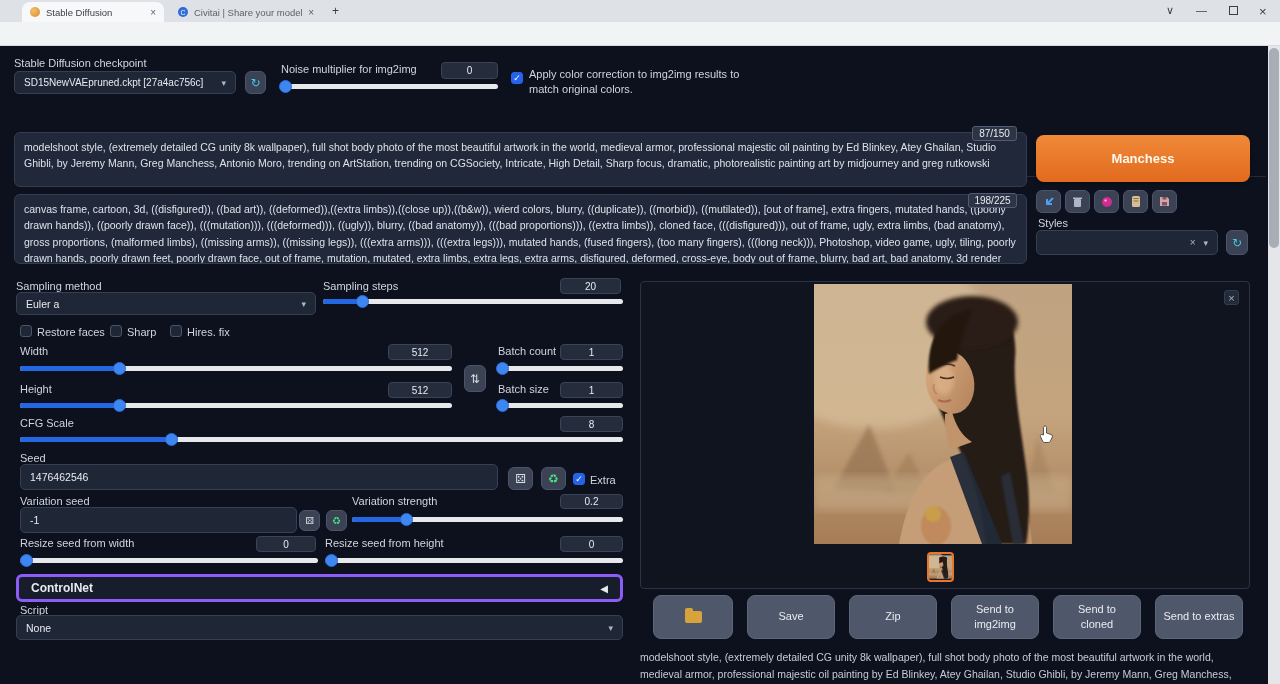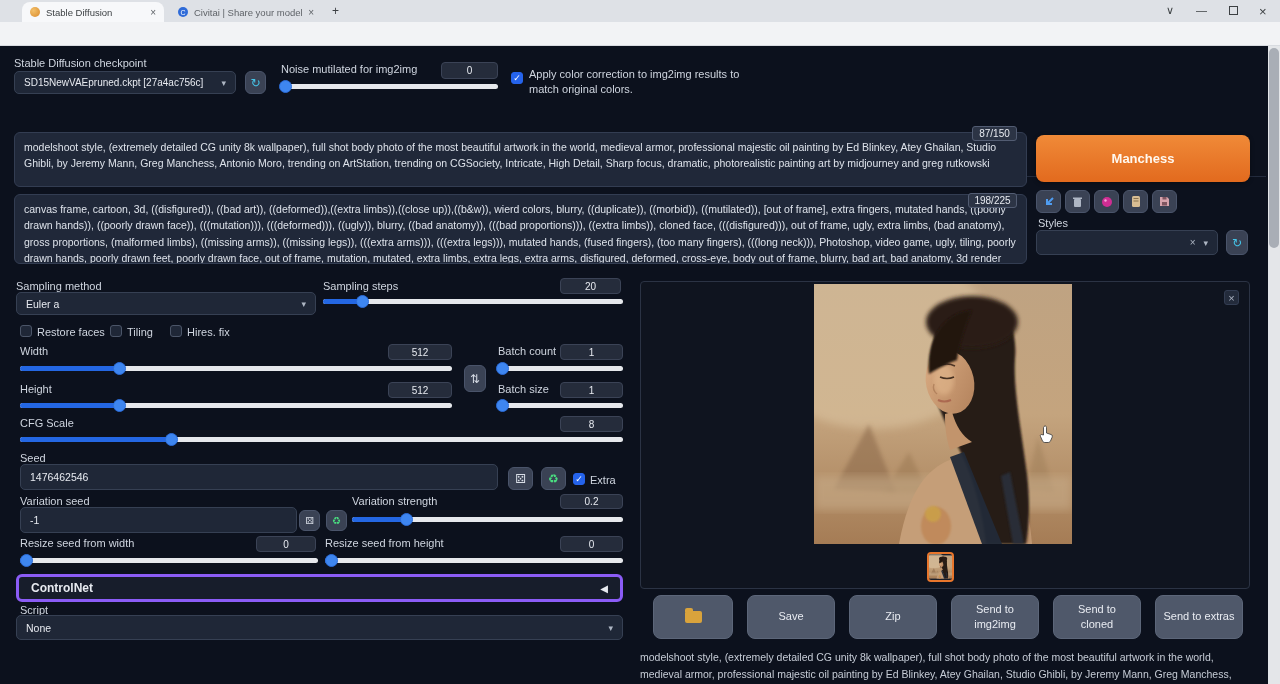--- a/index.html
+++ b/index.html
@@ -171,21 +171,21 @@
     </svg>
 
     <span class="abs lbl" style="left:14px; top:11px;text-align:right;">Stable Diffusion checkpoint</span>
     <div class="abs dd" style="left:14px; top:25px; width:222px; height:23px; font-size:10px;">
       <span>SD15NewVAEpruned.ckpt [27a4ac756c]</span>
       <span class="caret">▾</span>
     </div>
     <div class="abs btn-sm" style="left:245px; top:25px; width:21px; height:23px;">
       <span class="glyph-cyan">↻</span>
     </div>
-    <span class="abs lbl" style="left:281px; top:17px;">Noise mutilated for img2img</span>
+    <span class="abs lbl" style="left:281px; top:17px;">Noise multiplier for img2img</span>
     <div class="abs valbox" style="left:441px; top:16px; width:57px; height:17px;">0</div>
     <div class="slider" style="left:281px; top:38px; width:217px;">
       <div class="sl-fill" style="width:2%;"></div>
         <div class="sl-thumb" style="left:2%;"></div>
     </div>
     <span class="cb checked" style="left:511px; top:26px;">
         <span>✓</span>
       </span>
     <div class="abs lbl" style="left:529px; top:21px; width:212px; line-height:1.35;">Apply color correction to img2img results to match original colors.</div>
 
@@ -256,21 +256,21 @@
     <span class="abs lbl" style="left:323px; top:234px;">Sampling steps</span>
     <div class="abs valbox" style="left:560px; top:232px; width:61px; height:16px;">20</div>
     <div class="slider" style="left:323px; top:253px; width:300px;">
       <div class="sl-fill" style="width:13%;"></div>
         <div class="sl-thumb" style="left:13%;"></div>
     </div>
 
     <span class="cb" style="left:20px; top:279px;"></span>
     <span class="abs lbl" style="left:37px; top:280px;">Restore faces</span>
     <span class="cb" style="left:110px; top:279px;"></span>
-    <span class="abs lbl" style="left:127px; top:280px;">Tiling</span>
+    <span class="abs lbl" style="left:127px; top:280px;">Sharp</span>
     <span class="cb" style="left:170px; top:279px;"></span>
     <span class="abs lbl" style="left:187px; top:280px;">Hires. fix</span>
 
     <span class="abs lbl" style="left:20px; top:299px;">Width</span>
     <div class="abs valbox" style="left:388px; top:298px; width:64px; height:16px;">512</div>
     <div class="slider" style="left:20px; top:320px; width:432px;">
       <div class="sl-fill" style="width:23%;"></div>
         <div class="sl-thumb" style="left:23%;"></div>
     </div>
     <span class="abs lbl" style="left:498px; top:299px;">Batch count</span>

